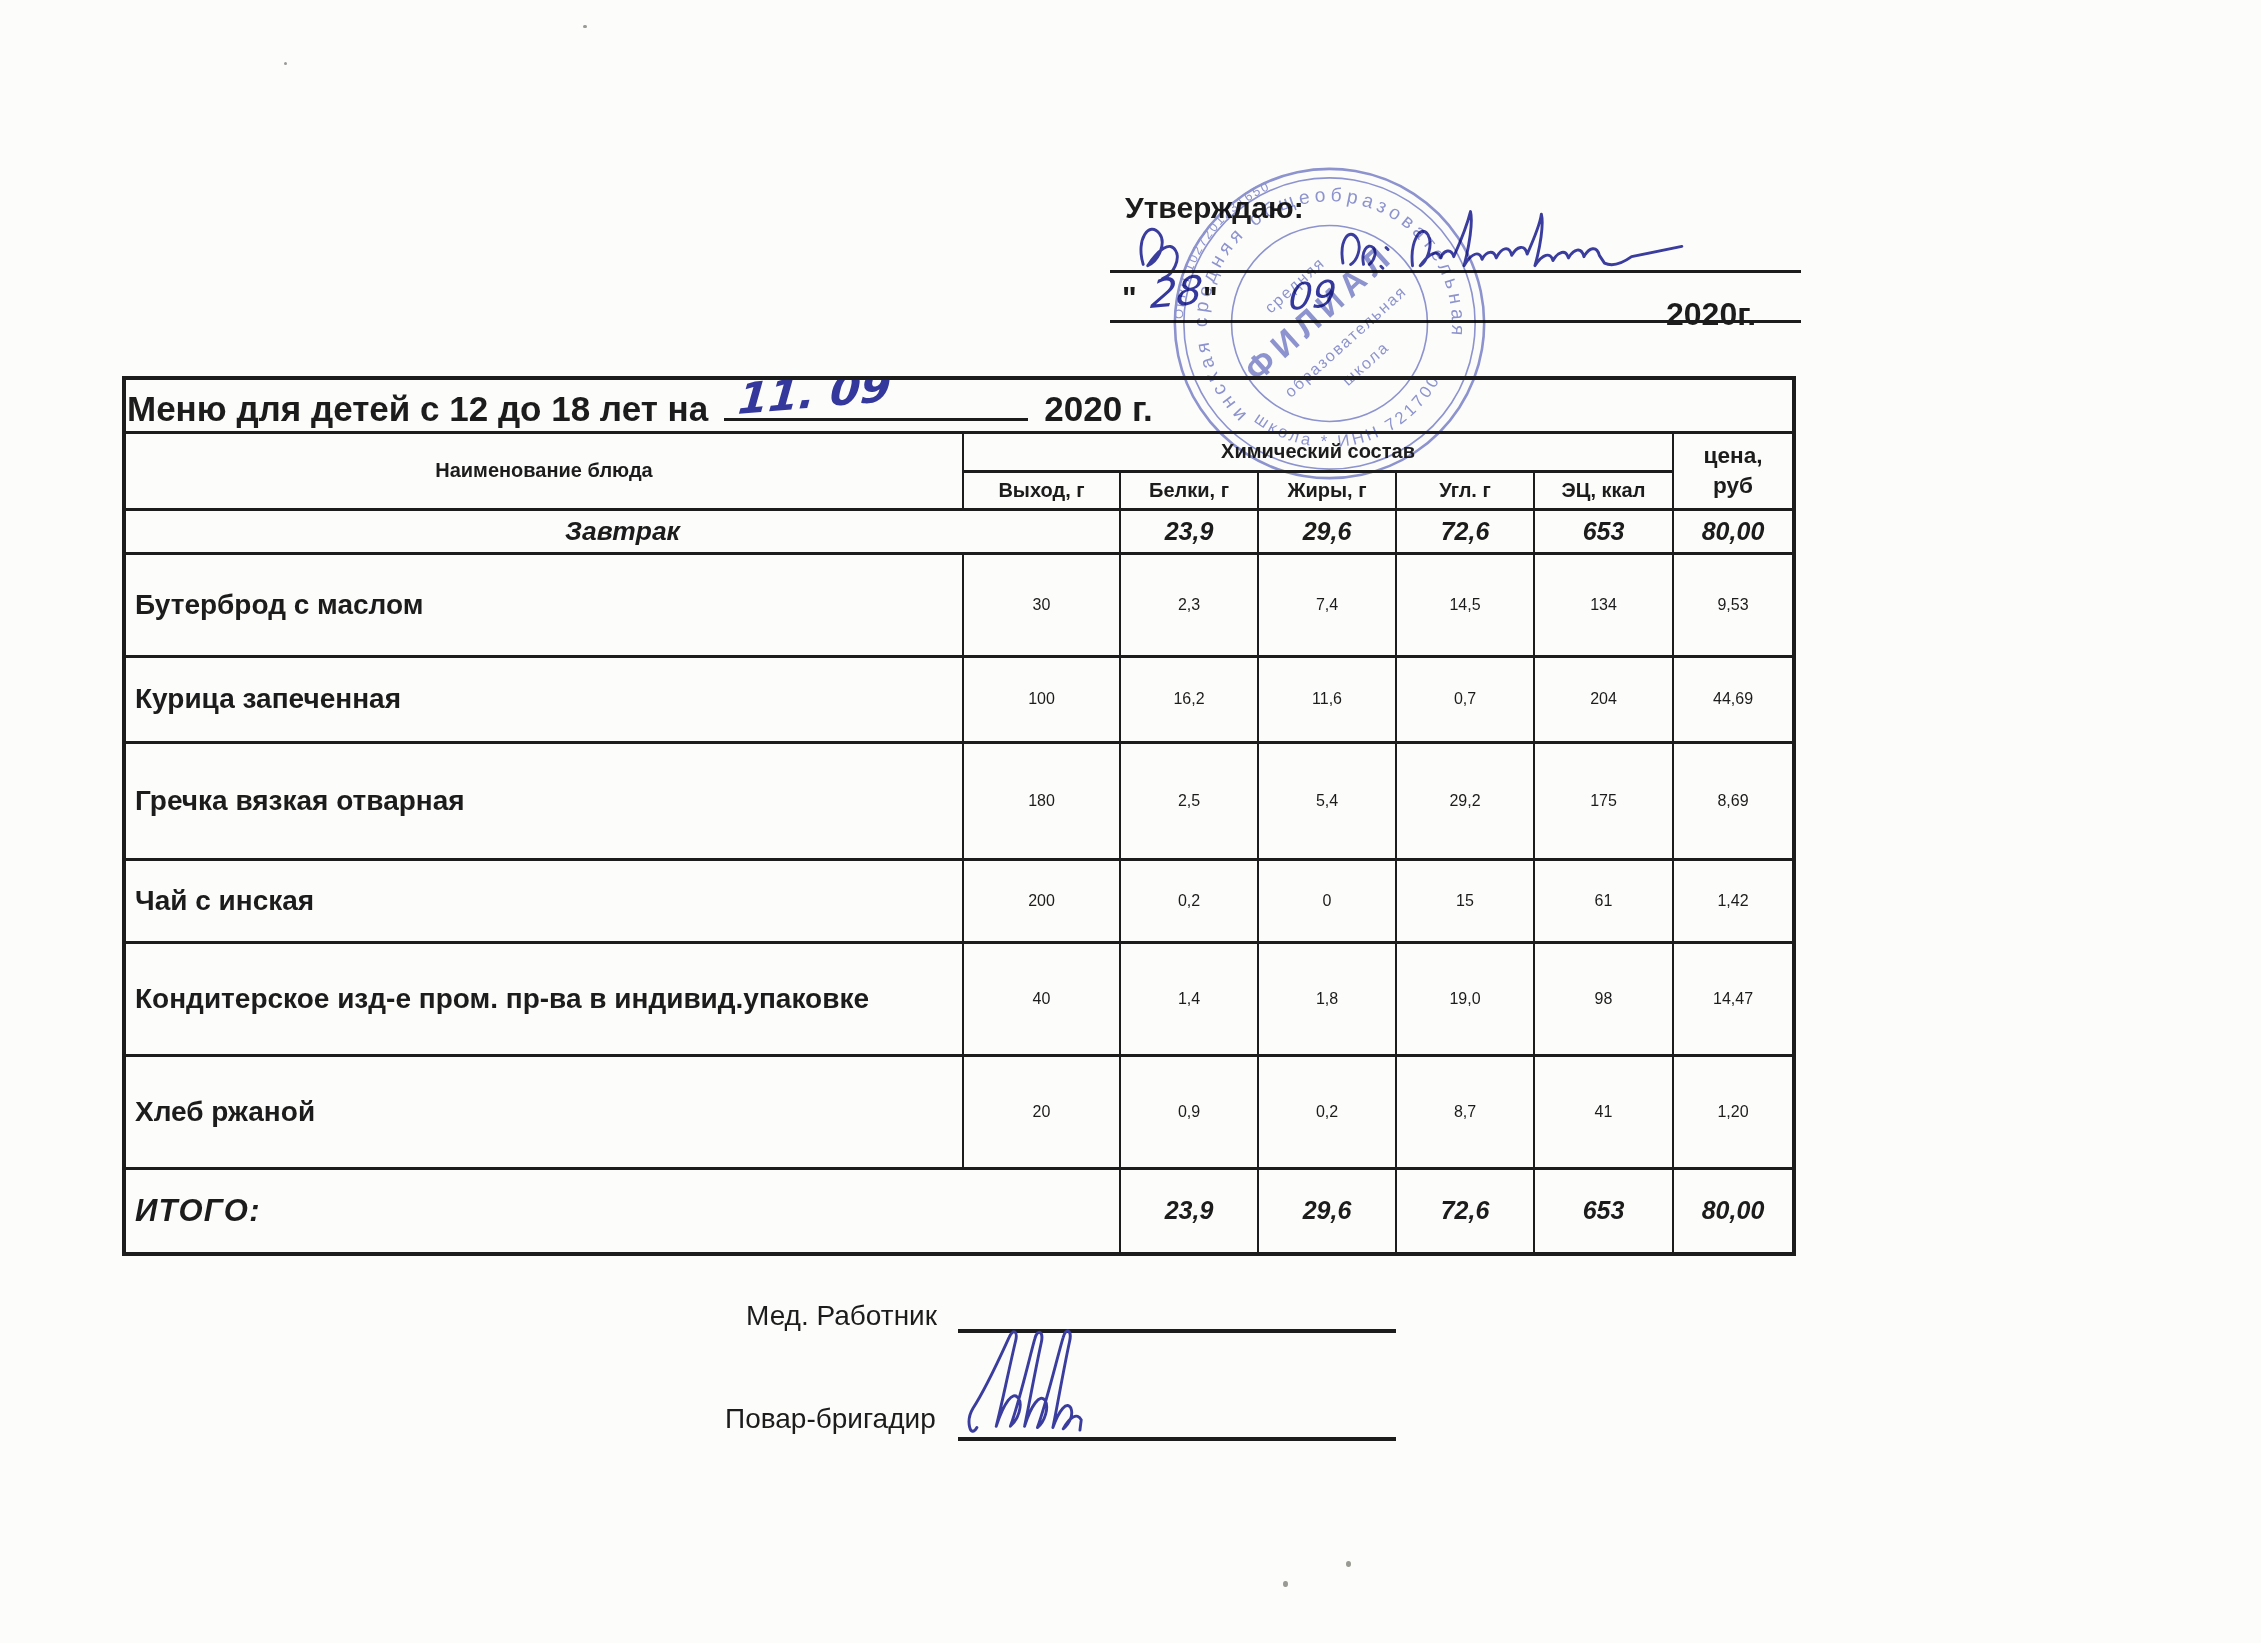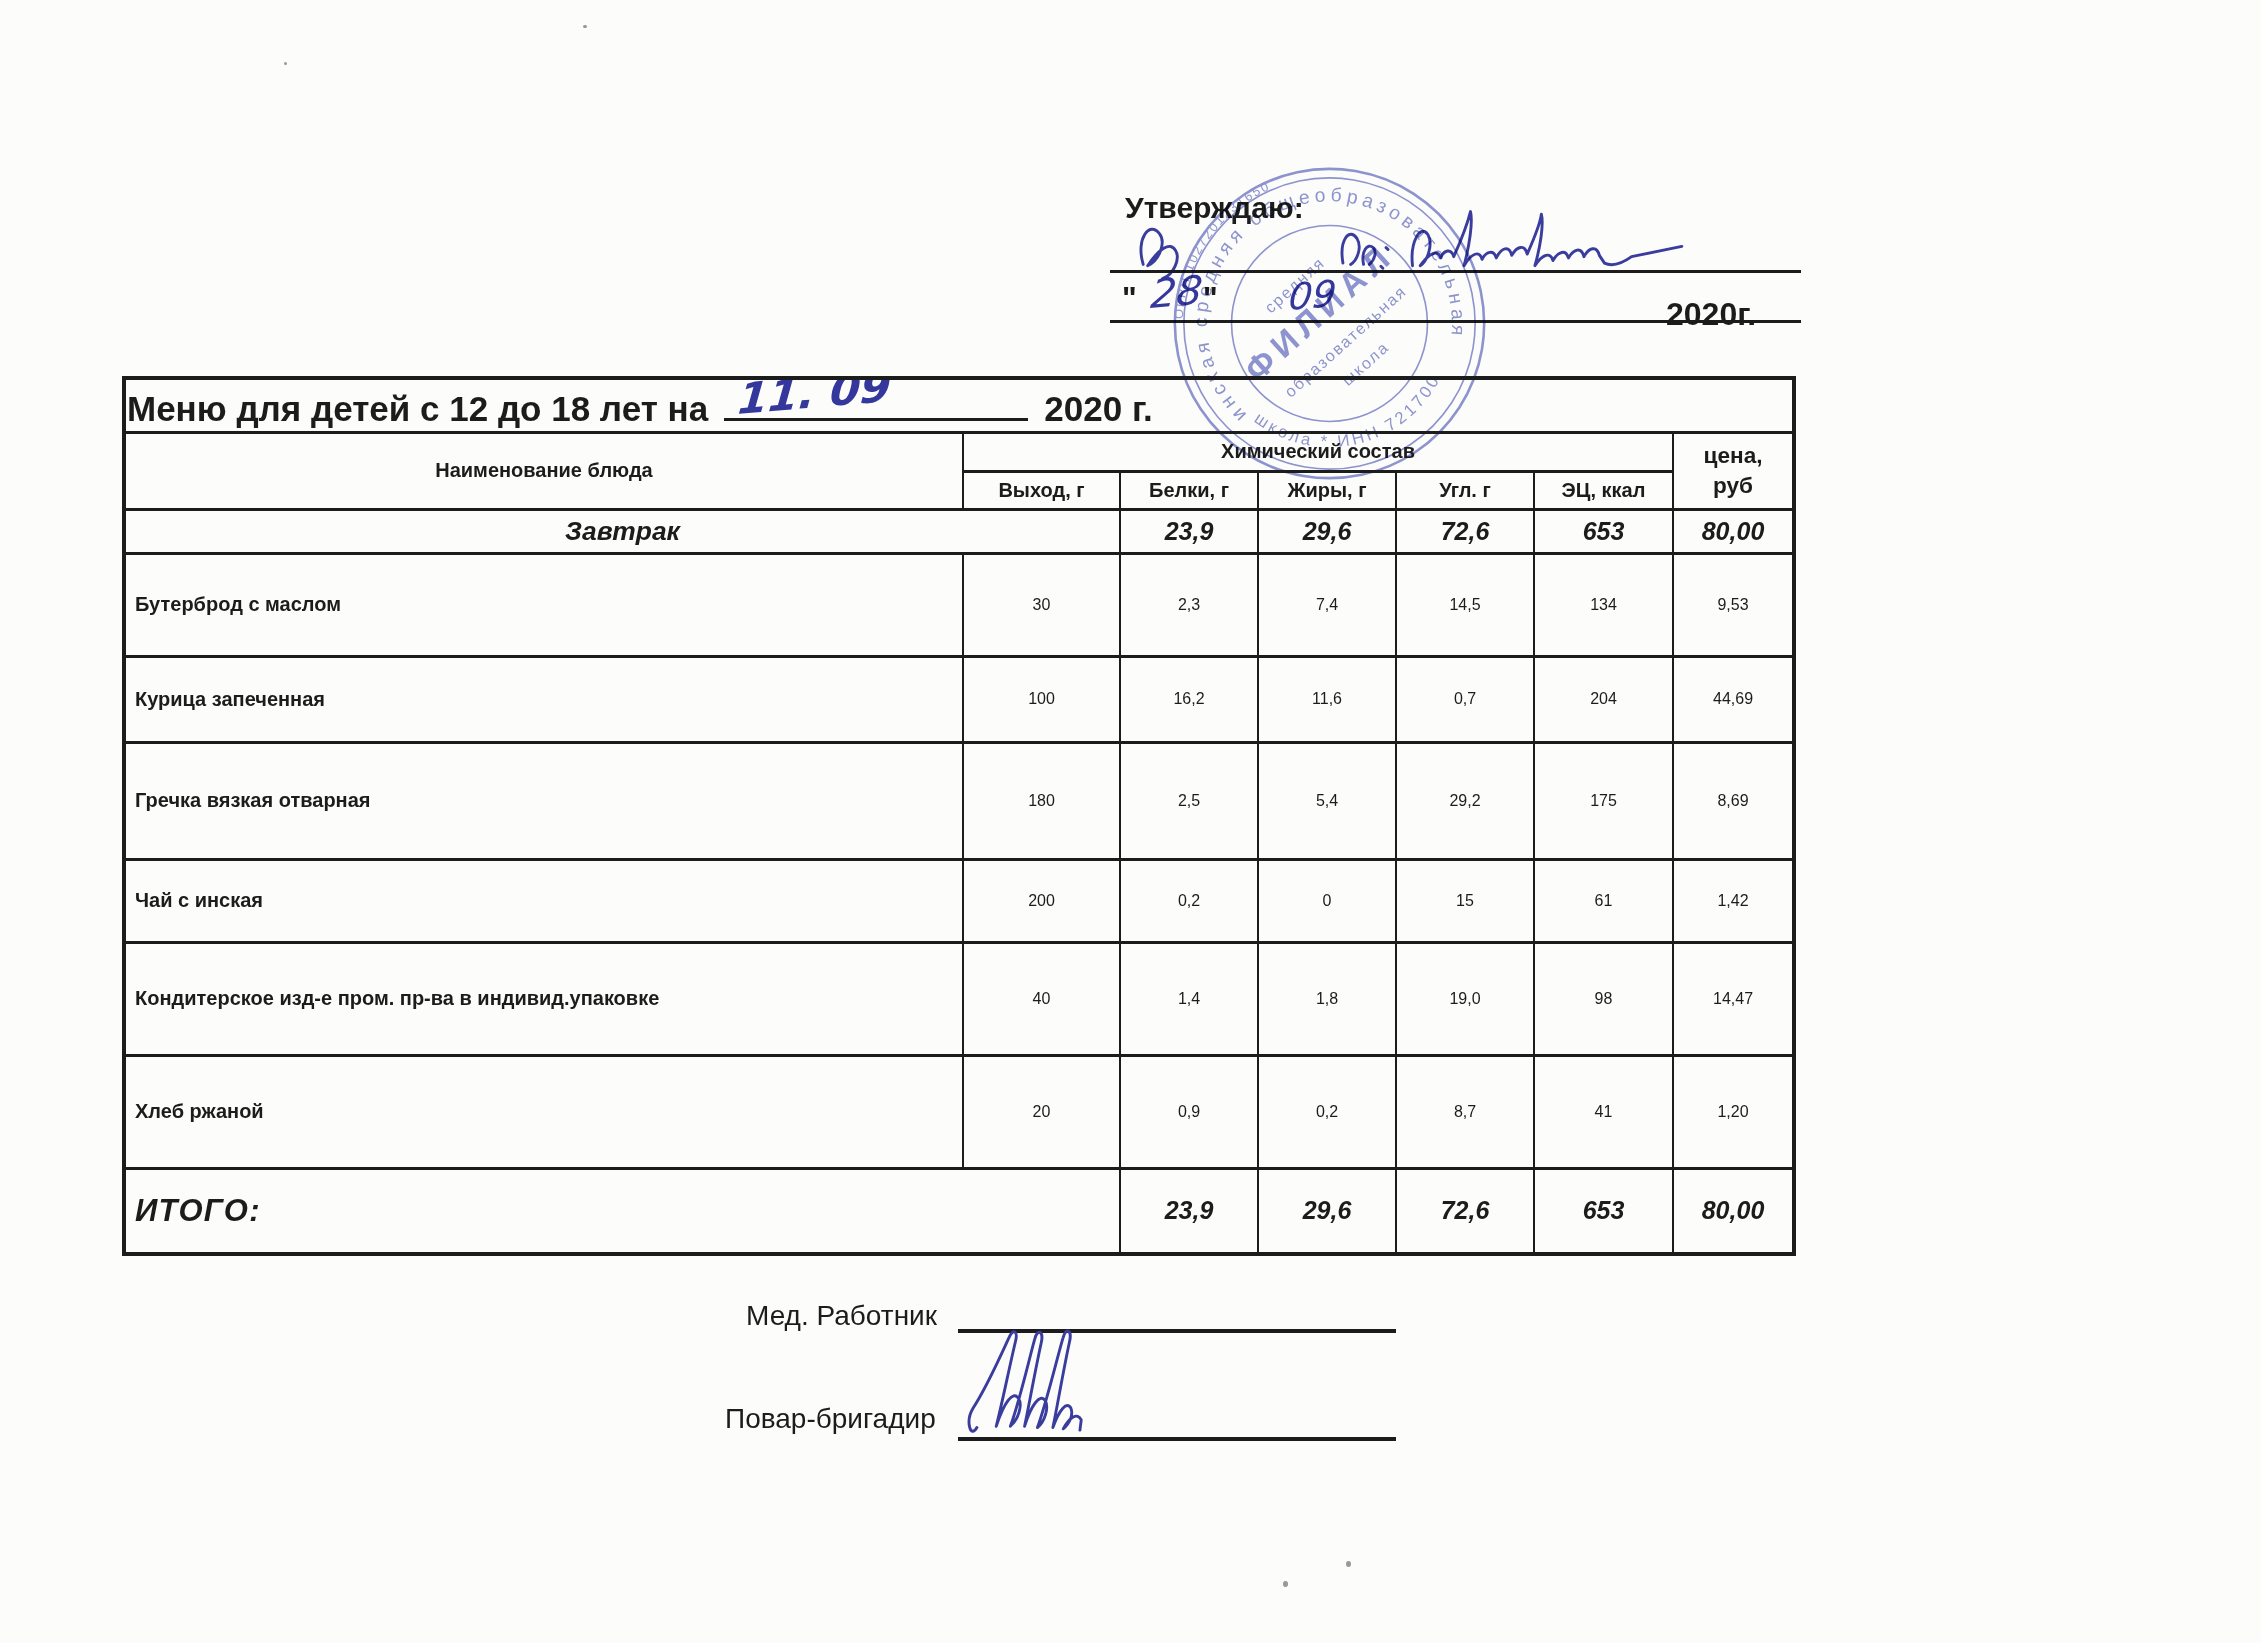--- a/index.html
+++ b/index.html
@@ -40,21 +40,21 @@
   table.menu td{border:2.6px solid #1c1c1c;border-top-width:3.9px;border-bottom-width:3.9px;
                 vertical-align:middle;overflow:hidden;}
   .title-cell{text-align:left;font-size:35px;font-weight:bold;white-space:nowrap;}
   .title-blank{display:inline-block;width:304px;border-bottom:3.2px solid #1c1c1c;
                position:relative;height:37px;margin:0 6.4px;vertical-align:baseline;}
   .title-date{position:absolute;left:11.6px;top:-7.7px;font-size:43px;}
   .hc{text-align:center;font-weight:bold;font-size:20px;}
   .price-head{text-align:center;font-weight:bold;font-size:22.6px;line-height:1.3;}
   .sv{text-align:center;font-weight:bold;font-style:italic;font-size:25px;}
   .section-label{text-align:center;font-weight:bold;font-style:italic;font-size:26.4px;}
-  .dname{text-align:left;padding-left:9px;font-weight:bold;font-size:20px;}
+  .dname{text-align:left;padding-left:9px;font-weight:bold;font-size:28px;}
   .dv{text-align:center;font-weight:normal;font-size:16px;}
   .total-label{text-align:left;padding-left:9px;font-weight:bold;font-style:italic;
                font-size:31px;letter-spacing:1.3px;}
 
   
   .med-label{left:746px;top:1300px;font-size:28px;}
   .line-med{left:958px;top:1329px;width:438px;height:3.9px;}
   .cook-label{left:725px;top:1403px;font-size:28px;}
   .line-cook{left:958px;top:1437px;width:438px;height:3.9px;}
   .sig-cook{left:964px;top:1323px;}

